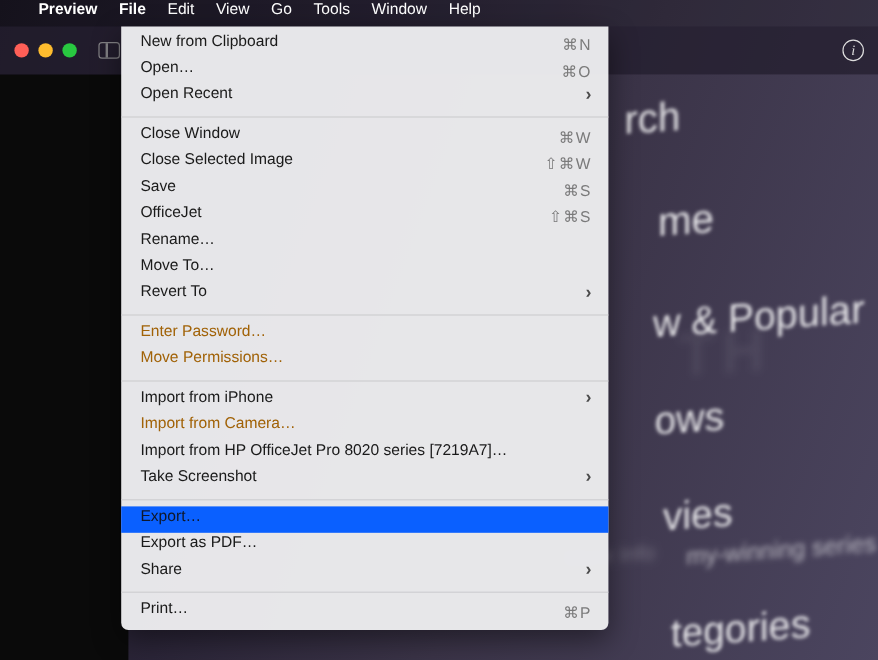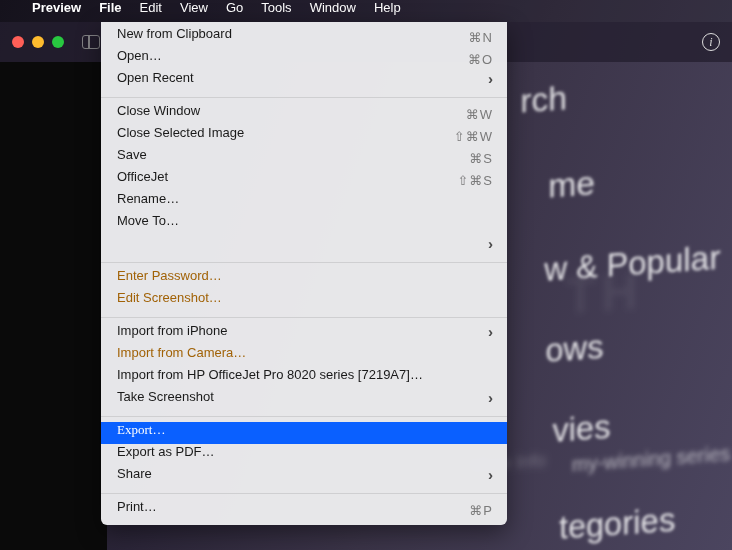--- a/index.html
+++ b/index.html
@@ -76,21 +76,21 @@
       color:#1a1a1a;
     }
     .menu-item {
       display:flex; 
       height: 22px;
       padding: 0 14px 0 16px;
       font-size: 13px;
       position: relative;
     }
     .menu-item.disabled { color: #a16207; }
-    .menu-item.selected { background:#0a60ff; color:#ffffff;font-family:Liberation Serif, serif; }
+    .menu-item.selected { background:#0a60ff; color:#0f172a; }
     .mi-label { flex:1; }
     .mi-shortcut { color:#7a7a7a; font-size:13px; letter-spacing: 1px; display:flex; align-items:center; gap:1px;}
     .mi-arrow { color:#4a4a4a; font-size:15px; margin-left:auto; font-weight:700;}
     .sep { height:1px; background:#cfcfd1; margin: 5px 0; }
   </style>
 </head>
 <body>
 
 <div class="bg-layer"></div>
 <span class="bg-text ghost">TH</span>
@@ -158,28 +158,29 @@
       <span class="mi-label">OfficeJet</span>
       <span class="mi-shortcut">⇧⌘S</span>
     </div>
     <div class="menu-item">
       <span class="mi-label">Rename…</span>
     </div>
     <div class="menu-item">
       <span class="mi-label">Move To…</span>
     </div>
     <div class="menu-item">
+      <span class="mi-label">Revert To</span>
       <span class="mi-arrow">›</span>
     </div>
     <div class="sep"></div>
     <div class="menu-item disabled">
       <span class="mi-label">Enter Password…</span>
     </div>
     <div class="menu-item disabled">
-      <span class="mi-label">Edit Screenshot…</span>
+      <span class="mi-label">Move Permissions…</span>
     </div>
     <div class="sep"></div>
     <div class="menu-item">
       <span class="mi-label">Import from iPhone</span>
       <span class="mi-arrow">›</span>
     </div>
     <div class="menu-item disabled">
       <span class="mi-label">Import from Camera…</span>
     </div>
     <div class="menu-item">

